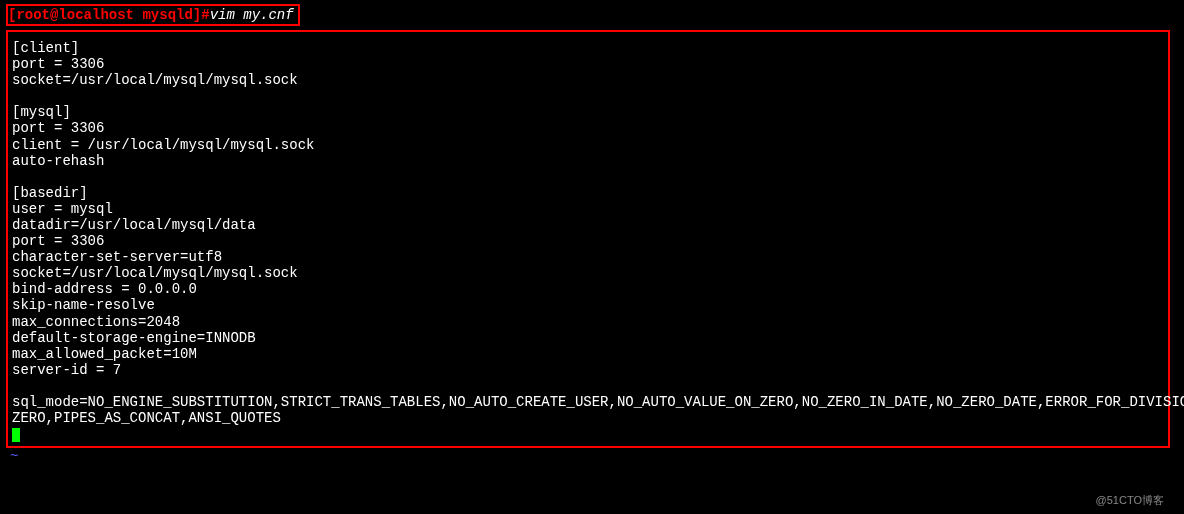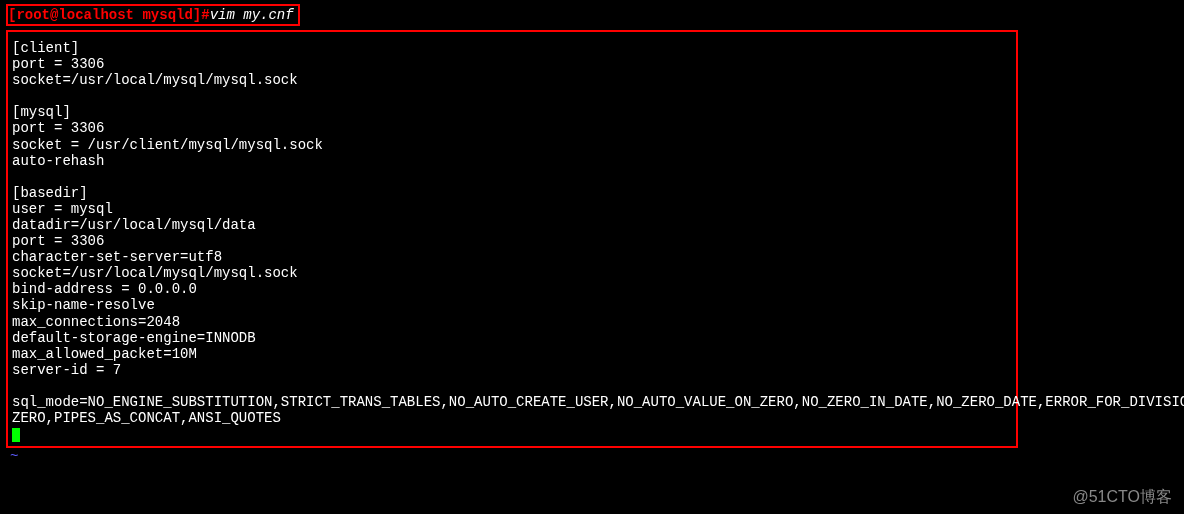--- a/index.html
+++ b/index.html
@@ -22,58 +22,58 @@
       display: inline-block;
       padding: 1px 4px 1px 0;
       margin-bottom: 2px;
     }
     .prompt-user { color: #ff0000; font-weight: bold; }
     .prompt-cmd { color: #fff; font-style: italic; }
     .content-box {
       border: 2px solid #ff0000;
       padding: 8px 4px 4px 4px;
       margin-top: 2px;
-      width: 1012px;
+      width: 1164px;
     }
     .line { white-space: pre; color: #fff; }
     .blank { height: 16px; }
     .cursor {
       display: inline-block;
       width: 8px;
       height: 14px;
       background: #00ff00;
       vertical-align: bottom;
     }
     .tilde { color: #5c5cff; padding-left: 4px; }
     .watermark {
       position: absolute;
-      right: 12px;
+      right: 20px;
       bottom: 6px;
       color: #888;
-      font-size: 16px;
+      font-size: 11px;
       font-family: sans-serif;
     }
   </style>
 </head>
 <body>
 
 <div class="terminal">
   <div class="prompt-line">
     <span class="prompt-user">[root@localhost mysqld]#</span><span class="prompt-cmd">vim my.cnf</span>
   </div>
 
   <div class="content-box">
     <div id="file-content">
         <div class="line">[client]</div>
         <div class="line">port = 3306</div>
         <div class="line">socket=/usr/local/mysql/mysql.sock</div>
         <div class="blank"></div>
         <div class="line">[mysql]</div>
         <div class="line">port = 3306</div>
-        <div class="line">socket = /usr/client/mysql/mysql.sock</div>
+        <div class="line">client = /usr/local/mysql/mysql.sock</div>
         <div class="line">auto-rehash</div>
         <div class="blank"></div>
         <div class="line">[basedir]</div>
         <div class="line">user = mysql</div>
         <div class="line">datadir=/usr/local/mysql/data</div>
         <div class="line">port = 3306</div>
         <div class="line">character-set-server=utf8</div>
         <div class="line">socket=/usr/local/mysql/mysql.sock</div>
         <div class="line">bind-address = 0.0.0.0</div>
         <div class="line">skip-name-resolve</div>

